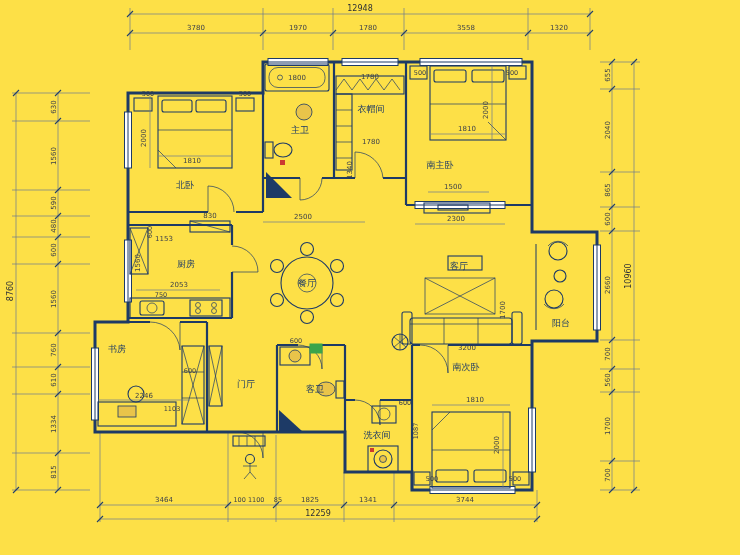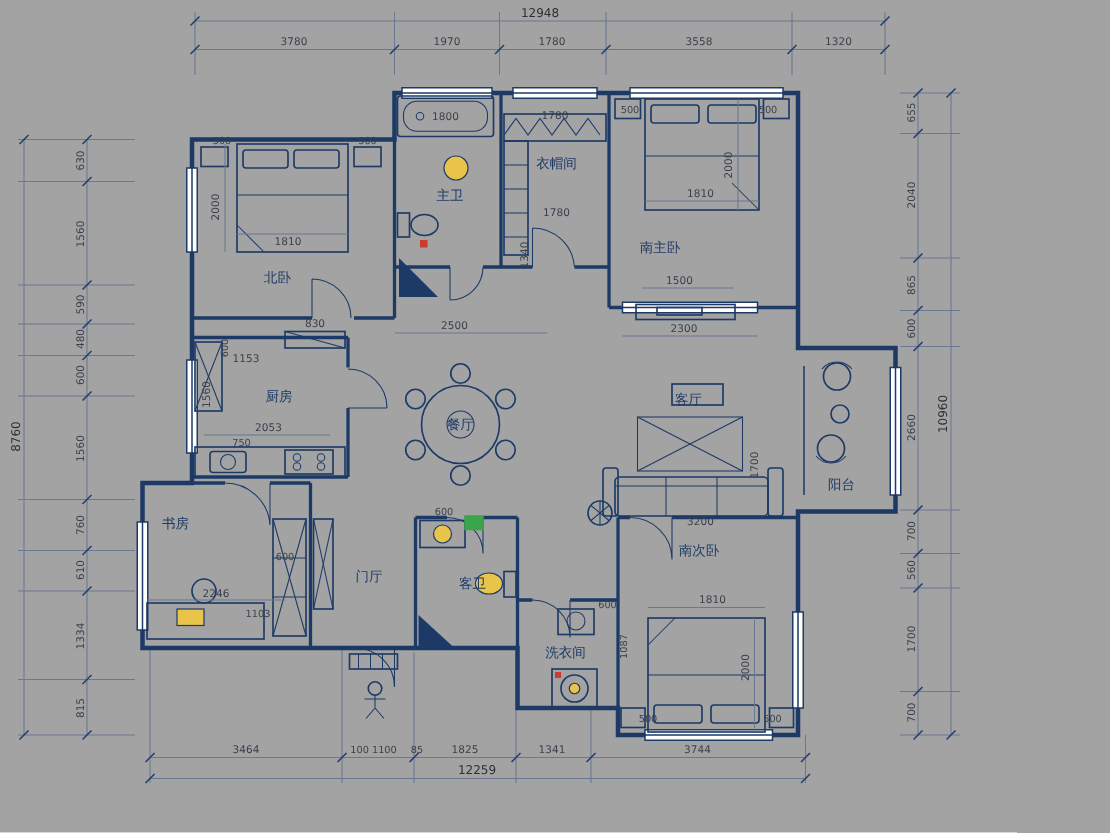--- a/index.html
+++ b/index.html
@@ -1,16 +1,16 @@
 <!DOCTYPE html>
 <html style="--wall: #1d3a66; --fixture: #e9c44a; --plant: #3aa54b; --alert: #cc3b30;"><head>
 <meta charset="utf-8">
 <style>
   html,body{margin:0;padding:0;background:#fff;}
-  #stage{width:740px;height:555px;background:#a3a3a3;position:relative;overflow:hidden;}
+  #stage{width:740px;height:555px;background:#fde047;position:relative;overflow:hidden;}
   svg text{font-family:"DejaVu Sans",sans-serif;}
   .dim{font-size:7px;fill:#3a3f4a;text-anchor:middle;}
   .dims{font-size:6.5px;fill:#3a3f4a;text-anchor:middle;}
   .room{font-size:9px;fill:var(--wall);text-anchor:middle;}
   .total{font-size:8px;fill:#2c2f36;text-anchor:middle;}
   .w{stroke:var(--wall);fill:none;}
   .w3{stroke-width:3;}
   .w2{stroke-width:2.2;}
   .w1{stroke-width:1;}
   .f{stroke:var(--wall);fill:none;stroke-width:1.1;}

